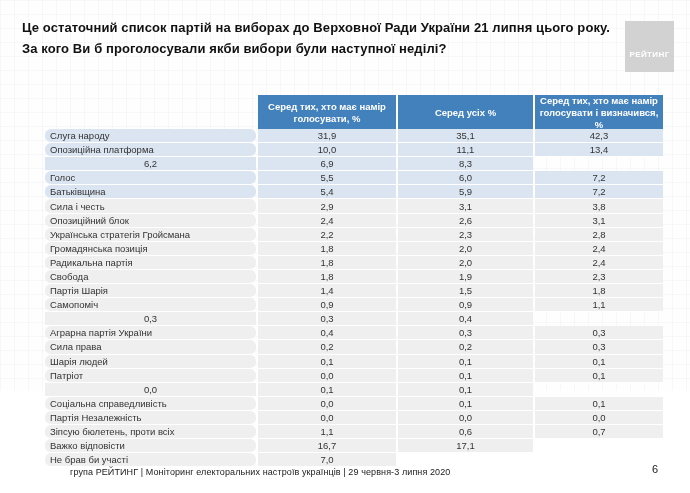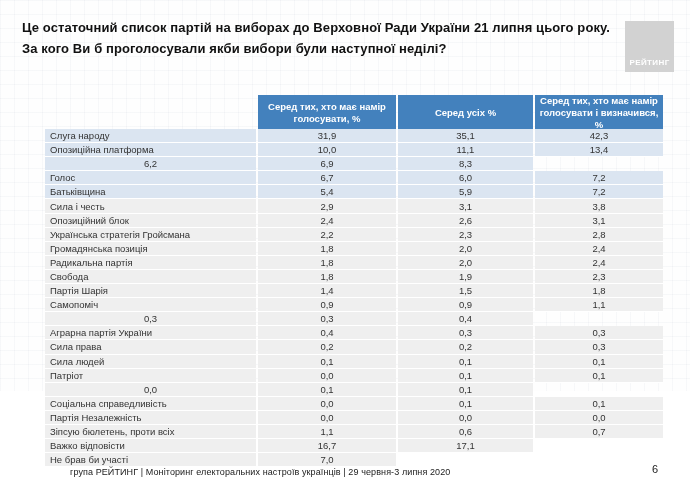--- a/index.html
+++ b/index.html
@@ -22,21 +22,21 @@
     position: absolute; left: 22px; top: 17px; width: 600px;
     font-size: 13px; font-weight: bold; color: #111;
     line-height: 1.65; letter-spacing: 0.1px;
   }
   .title span { display: block; }
   .logo {
     position: absolute; left: 625px; top: 21px;
     width: 49px; height: 51px;
     background: #d2d2d2;
     display: flex; align-items: flex-end; justify-content: center;
-    padding-bottom: 5px; box-sizing: border-box;
+    padding-bottom: 13px; box-sizing: border-box;
   }
   .logo span {
     color: #ffffff; font-size: 8px; font-weight: bold; letter-spacing: 0.4px;
   }
   .ptable {
     position: absolute; left: 45px; top: 95px; width: 618px;
   }
   .thead, .trow {
     display: grid;
     grid-template-columns: 211px 138px 135px 128px;
@@ -54,21 +54,21 @@
   .trow { height: 14.1px; }
   .trow .cell {
     background: var(--row-bg, #efefef);
     border-bottom: 1px solid #ffffff;
     box-sizing: border-box;
     font-size: 9.5px; color: #333;
     display: flex; align-items: center;
     overflow: hidden; white-space: nowrap;
   }
   .trow.hl .cell { background: var(--highlight-bg, #dbe5f1); }
-  .trow .cell.name { padding-left: 5px; justify-content: flex-start; }
+  .trow .cell.name { padding-left: 5px; justify-content: flex-start; border-radius: 6px; }
   .trow .cell.val { justify-content: center; }
   .trow .cell.empty { background: transparent; }
   .footer {
     position: absolute; left: 70px; top: 467px;
     font-size: 9px; color: #1a1a1a; letter-spacing: 0.1px;
   }
   .pagenum {
     position: absolute; left: 652px; top: 463px;
     font-size: 11px; color: #222;
   }
@@ -110,21 +110,21 @@
     </div>
 
     <div class="trow hl">
       <div class="cell val">6,2</div>
       <div class="cell val">6,9</div>
       <div class="cell val">8,3</div>
     </div>
 
     <div class="trow hl">
       <div class="cell name">Голос</div>
-      <div class="cell val">6,7</div>
+      <div class="cell val">5,5</div>
       <div class="cell val">6,0</div>
       <div class="cell val">7,2</div>
     </div>
 
     <div class="trow hl">
       <div class="cell name">Батьківщина</div>
       <div class="cell val">5,4</div>
       <div class="cell val">5,9</div>
       <div class="cell val">7,2</div>
     </div>
@@ -199,21 +199,21 @@
     </div>
 
     <div class="trow">
       <div class="cell name">Сила права</div>
       <div class="cell val">0,2</div>
       <div class="cell val">0,2</div>
       <div class="cell val">0,3</div>
     </div>
 
     <div class="trow">
-      <div class="cell name">Сила людей</div>
+      <div class="cell name">Шарія людей</div>
       <div class="cell val">0,1</div>
       <div class="cell val">0,1</div>
       <div class="cell val">0,1</div>
     </div>
 
     <div class="trow">
       <div class="cell name">Патріот</div>
       <div class="cell val">0,0</div>
       <div class="cell val">0,1</div>
       <div class="cell val">0,1</div>

